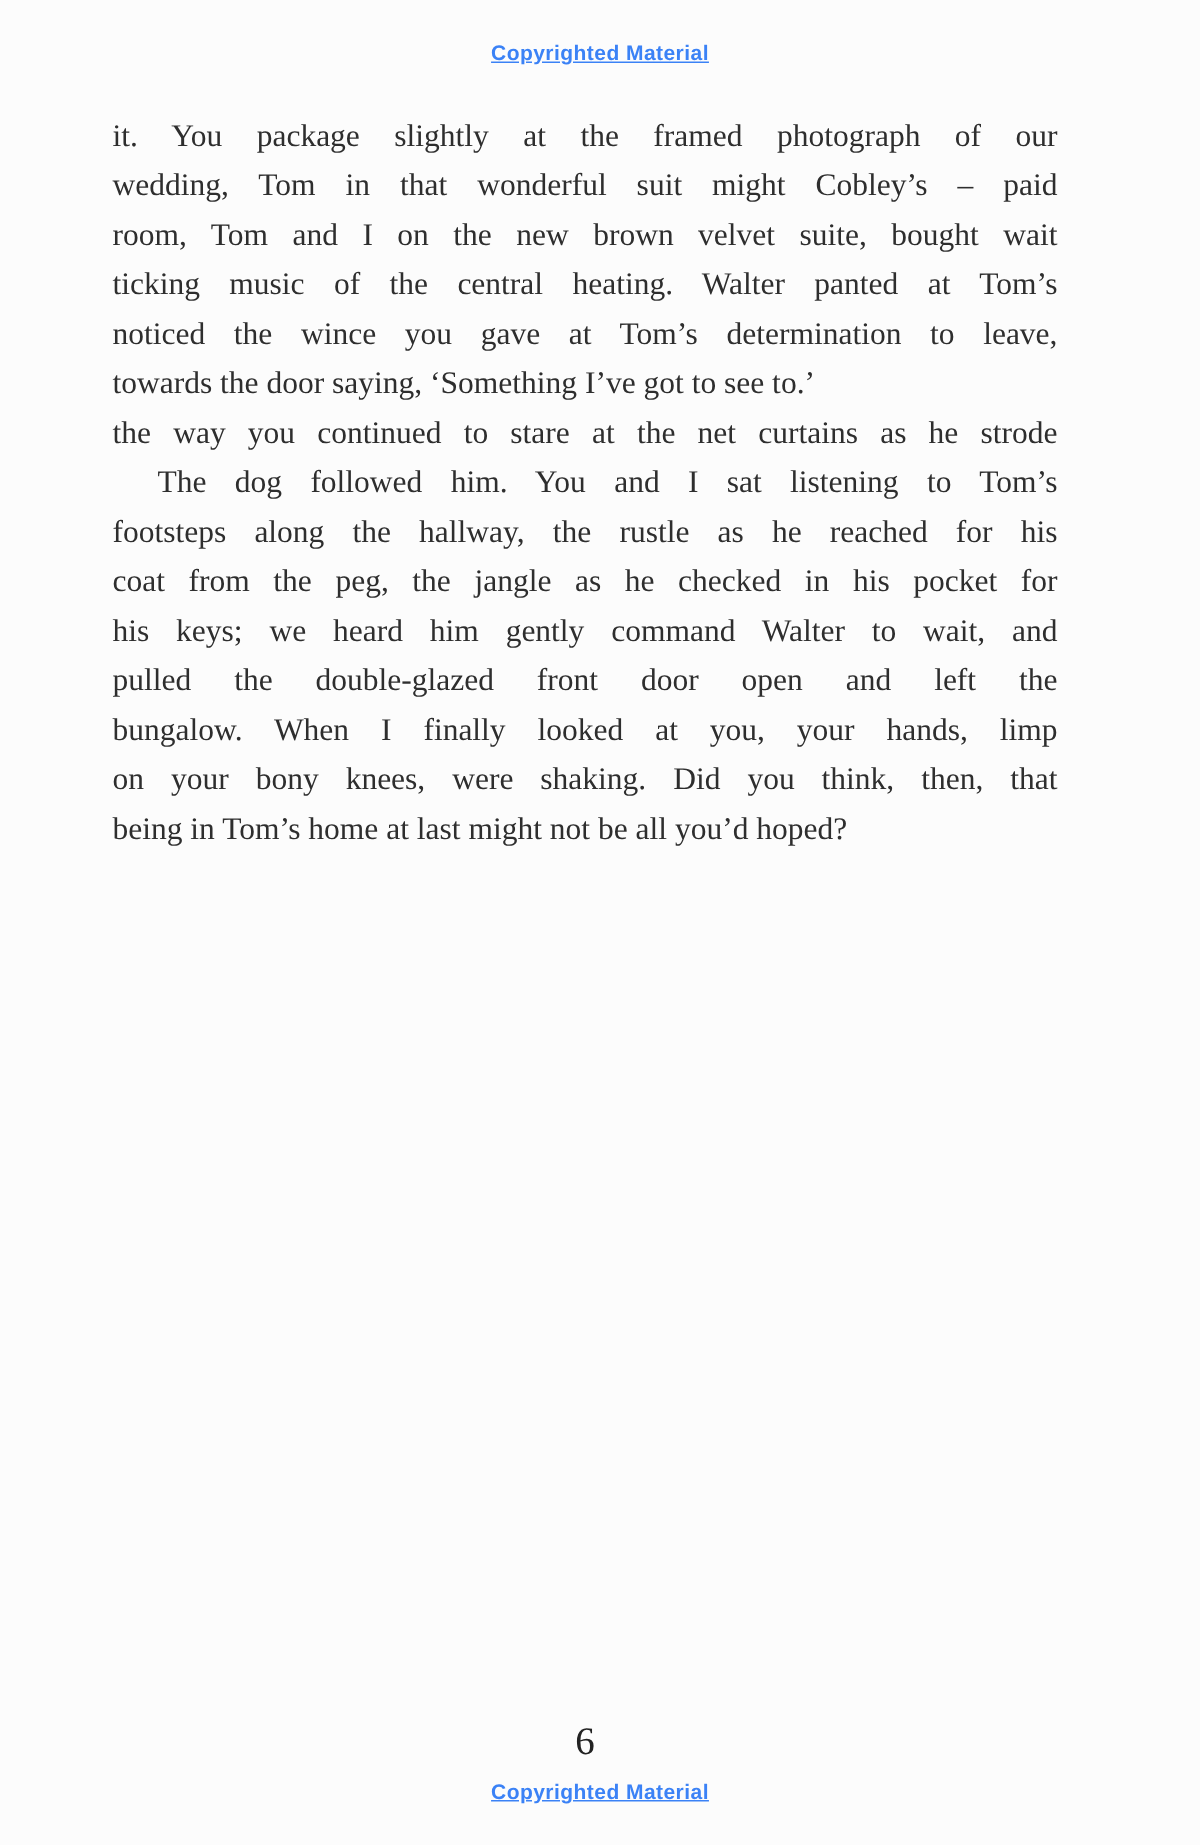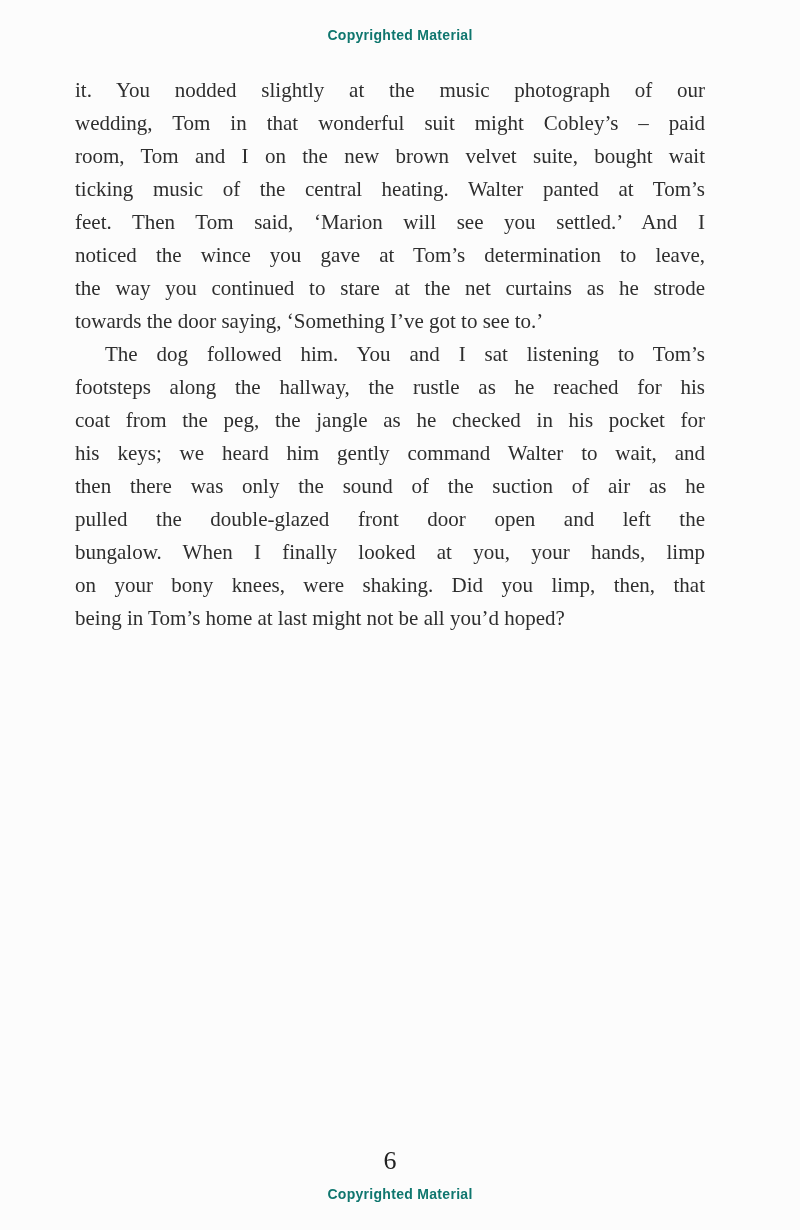--- a/index.html
+++ b/index.html
@@ -15,22 +15,23 @@
     font-family: "Liberation Serif", serif;
   }
   .copyright-label {
     position: absolute;
     left: 0;
     width: 800px;
     text-align: center;
     font-family: "Liberation Sans", sans-serif;
     font-weight: bold;
     font-size: 14px;
-    color: #0f766e;
+    color: #3b82f6;
     letter-spacing: 0.3px;
+    text-decoration: underline;
   }
   .copyright-label.top { top: 27px; }
   .copyright-label.bottom { top: 1186px; }
 
   .page-body {
     position: absolute;
     top: 74px;
     left: 75px;
     width: 630px;
     color: #2e2e2e;
@@ -63,37 +64,35 @@
     color: #222222;
   }
 </style>
 </head>
 <body>
 
 <div class="copyright-label top">Copyrighted Material</div>
 
 <div class="page-body">
   <div class="paragraph">
-    <div class="text-line">it. You nodded slightly at the music photograph of our</div>
+    <div class="text-line">it. You package slightly at the framed photograph of our</div>
     <div class="text-line">wedding, Tom in that wonderful suit might Cobley’s – paid</div>
     <div class="text-line">room, Tom and I on the new brown velvet suite, bought wait</div>
     <div class="text-line">ticking music of the central heating. Walter panted at Tom’s</div>
-    <div class="text-line">feet. Then Tom said, ‘Marion will see you settled.’ And I</div>
     <div class="text-line">noticed the wince you gave at Tom’s determination to leave,</div>
+    <div class="text-line para-end">towards the door saying, ‘Something I’ve got to see to.’</div>
     <div class="text-line">the way you continued to stare at the net curtains as he strode</div>
-    <div class="text-line para-end">towards the door saying, ‘Something I’ve got to see to.’</div>
   </div>
   <div class="paragraph">
     <div class="text-line indent-line">The dog followed him. You and I sat listening to Tom’s</div>
     <div class="text-line">footsteps along the hallway, the rustle as he reached for his</div>
     <div class="text-line">coat from the peg, the jangle as he checked in his pocket for</div>
     <div class="text-line">his keys; we heard him gently command Walter to wait, and</div>
-    <div class="text-line">then there was only the sound of the suction of air as he</div>
     <div class="text-line">pulled the double-glazed front door open and left the</div>
     <div class="text-line">bungalow. When I finally looked at you, your hands, limp</div>
-    <div class="text-line">on your bony knees, were shaking. Did you limp, then, that</div>
+    <div class="text-line">on your bony knees, were shaking. Did you think, then, that</div>
     <div class="text-line para-end">being in Tom’s home at last might not be all you’d hoped?</div>
   </div>
 </div>
 
 <div class="page-number">6</div>
 
 <div class="copyright-label bottom">Copyrighted Material</div>
 
 </body></html>

